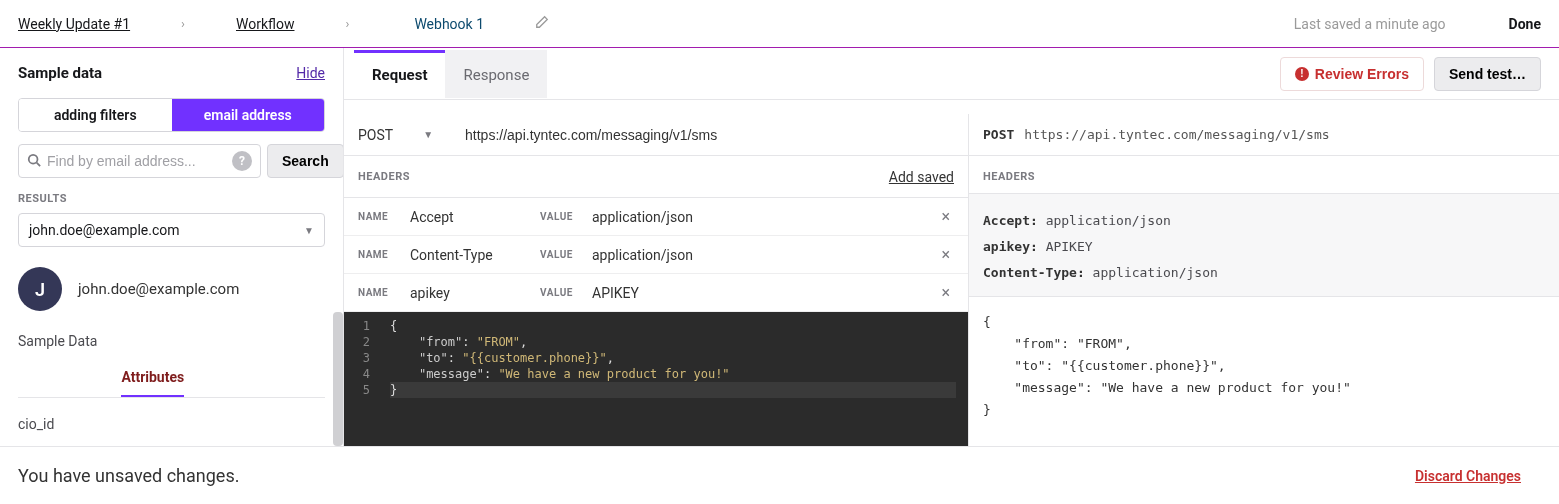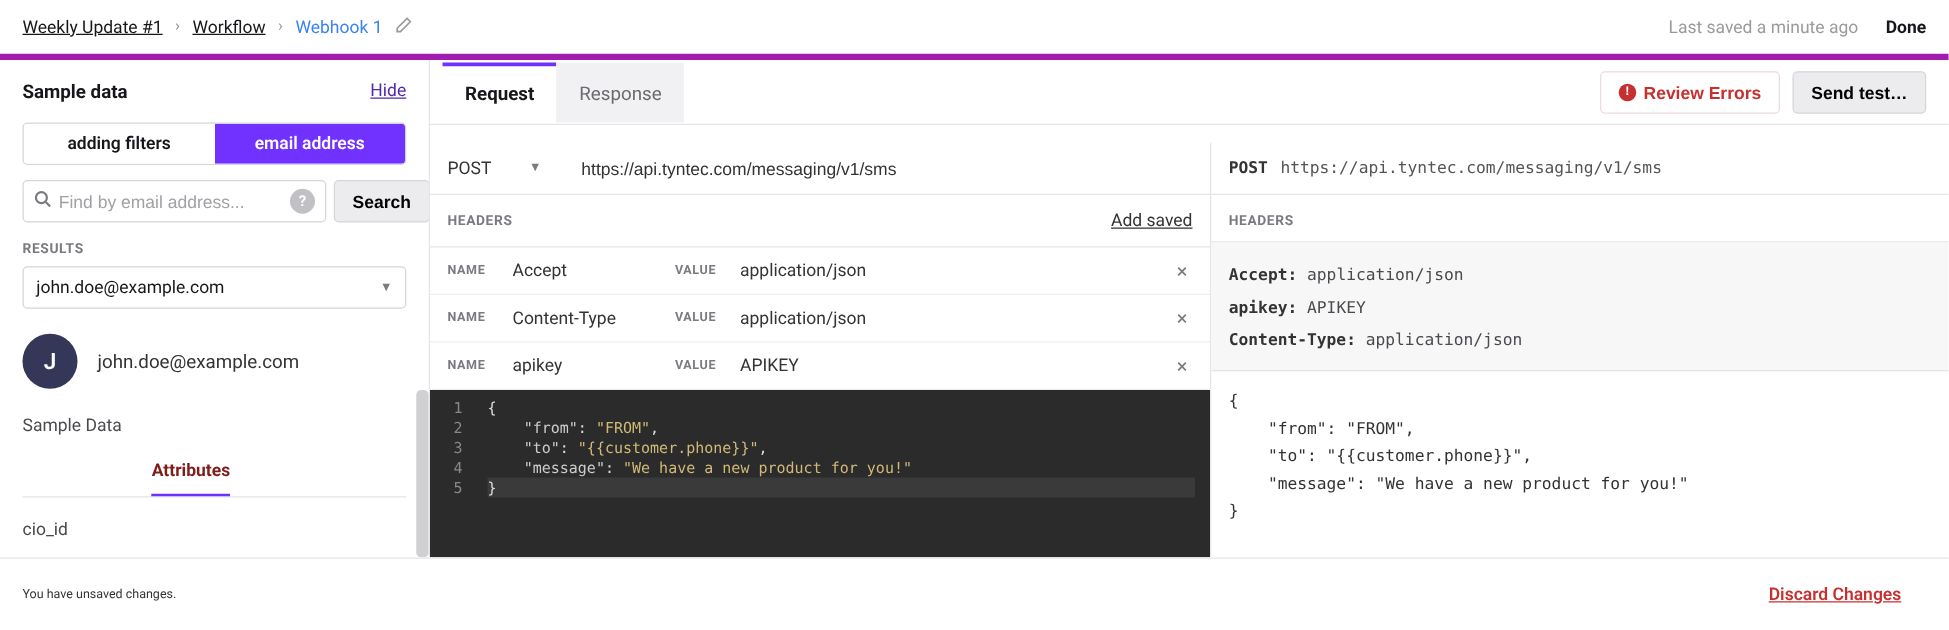--- a/index.html
+++ b/index.html
@@ -1,21 +1,21 @@
 <!DOCTYPE html>
 <html><head>
 <meta charset="utf-8">
 <style>
 * { box-sizing: border-box; margin: 0; padding: 0; }
 body { font-family: -apple-system, BlinkMacSystemFont, "Segoe UI", Roboto, Helvetica, Arial, sans-serif; font-size: 14px; color: #16171a; background: #fff; width: 1559px; height: 504px; overflow: hidden; position: relative; }
 
 
-.topbar { display: flex; align-items: center; height: 48px; padding: 0 18px; border-bottom: 5px solid #a21caf; }
+.topbar { display: flex; align-items: center; height: 48px; padding: 0 18px; border-bottom: 1px solid #a21caf; gap: 41px; }
 .bc-link { color: #16171a; text-decoration: underline; font-size: 14px; }
-.bc-link.plain { text-decoration: none; color: #3b82f6; }
+.bc-link.plain { text-decoration: none; color: #0c4a6e; margin-left: 14px; }
 .bc-sep { margin: 0 10px; color: #9a9a9a; font-size: 13px; }
 .bc-edit { margin-left: 10px; color: #9a9a9a; }
 .topbar .spacer { flex: 1; }
 .top-saved { color: #9a9a9a; font-size: 14px; margin-right: 22px; }
 .top-done { font-weight: 700; font-size: 14px; }
 
 
 .main { display: flex; height: 398px; }
 
 
@@ -90,21 +90,21 @@
 .resp-url { display: flex; align-items: center; height: 42px; border-bottom: 1px solid #e5e5e8; padding: 0 14px; font-family: Menlo, Consolas, monospace; font-size: 13px; color: #555; }
 .resp-url .meth { font-weight: 700; margin-right: 10px; color: #333; }
 .resp-hdrs-lbl { padding: 14px 14px 10px; color: #7a7a80; font-size: 11px; font-weight: 700; letter-spacing: 0.5px; border-bottom: 1px solid #e5e5e8; }
 .resp-hdrs { padding: 14px 14px 10px; background: #f7f7f8; border-bottom: 1px solid #e5e5e8; font-family: Menlo, Consolas, monospace; font-size: 13px; line-height: 26px; color: #333; }
 .resp-hdrs .hk { font-weight: 700; }
 .resp-hdrs .hv { color: #4a4a4f; }
 .resp-body { flex: 1; padding: 14px 14px; font-family: Menlo, Consolas, monospace; font-size: 13px; line-height: 22px; color: #333; white-space: pre; }
 
 
 .bottom { position: absolute; left: 0; right: 0; bottom: 0; height: 58px; border-top: 1px solid #e5e5e8; display: flex; align-items: center; padding: 0 18px; background: #fff; }
-.unsaved { font-size: 10px; color: #333; }
+.unsaved { font-size: 18px; color: #333; }
 .bottom .spacer { flex: 1; }
 .discard { color: #c73030; font-size: 14px; text-decoration: underline; font-weight: 600; cursor: pointer; margin-right: 20px; }
 .save { background: #7131ff; color: #fff; border: none; border-radius: 4px; padding: 10px 18px; font-size: 15px; font-weight: 600; cursor: pointer; }
 </style>
 </head>
 <body>
 
 <div class="topbar">
   <a class="bc-link" href="#">Weekly Update #1</a>
   <span class="bc-sep">›</span>

